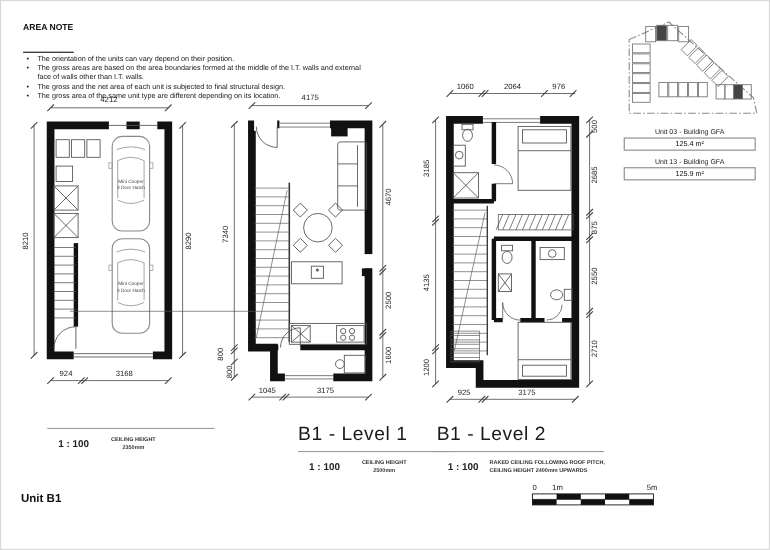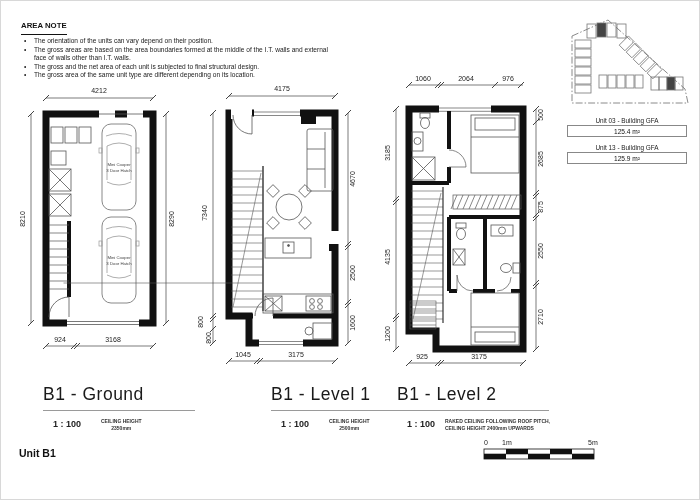--- a/index.html
+++ b/index.html
@@ -1,21 +1,21 @@
 <!DOCTYPE html>
 <html><head>
 <meta charset="utf-8">
 <style>
   html,body{margin:0;padding:0;background:#fff;}
   .page{position:relative;width:700px;height:500px;background:#fff;overflow:hidden;
         font-family:"Liberation Sans",sans-serif;color:#111;border:1px solid #d8d8d8;box-sizing:border-box;}
   .abs{position:absolute;}
   
   .area-note{left:20px;top:13px;width:308px;}
-  .area-note .an-title{font-size:7.8px;font-weight:bold;display:inline-block;border-bottom:1px solid #111;padding-bottom:4px;}
+  .area-note .an-title{font-size:7.8px;font-weight:bold;display:inline-block;border-bottom:1px solid #111;padding-bottom:18px;}
   .area-note ul{list-style:none;margin:2px 0 0 0;padding:0;font-size:6.6px;line-height:1.3;color:#222;}
   .area-note li{padding-left:13px;position:relative;}
   .area-note li::before{content:"•";position:absolute;left:3px;top:0;}
   
   .gfa{left:566px;top:116px;width:120px;}
   .gfa .g-item{margin-bottom:7px;}
   .gfa .g-label{font-size:6.4px;text-align:center;color:#222;margin-bottom:1px;}
   .gfa .g-box{border:1px solid #888;font-size:6.6px;text-align:center;padding:1.5px 0;color:#111;background:#fff;}
   
   .ptitle{top:383px;}
@@ -284,21 +284,20 @@
       <text class="dim" transform="rotate(-90 542 158)" x="542" y="158" text-anchor="middle">2685</text>
       <text class="dim" transform="rotate(-90 542 206)" x="542" y="206" text-anchor="middle">875</text>
       <text class="dim" transform="rotate(-90 542 250)" x="542" y="250" text-anchor="middle">2550</text>
       <text class="dim" transform="rotate(-90 542 316)" x="542" y="316" text-anchor="middle">2710</text>
       <text class="dim" x="421" y="358" text-anchor="middle">925</text>
       <text class="dim" x="478" y="358" text-anchor="middle">3175</text>
     </g>
   </svg>
 
   <div class="abs ptitle" style="left:42px;width:152px;">
-    <div class="t">B1 - Ground</div>
     <div class="rule"></div>
     <div class="row">
       <div class="scale">1 : 100</div>
       <div class="note">
         <div>CEILING HEIGHT</div>
         <div>2350mm</div>
       </div>
     </div>
   </div>
 

